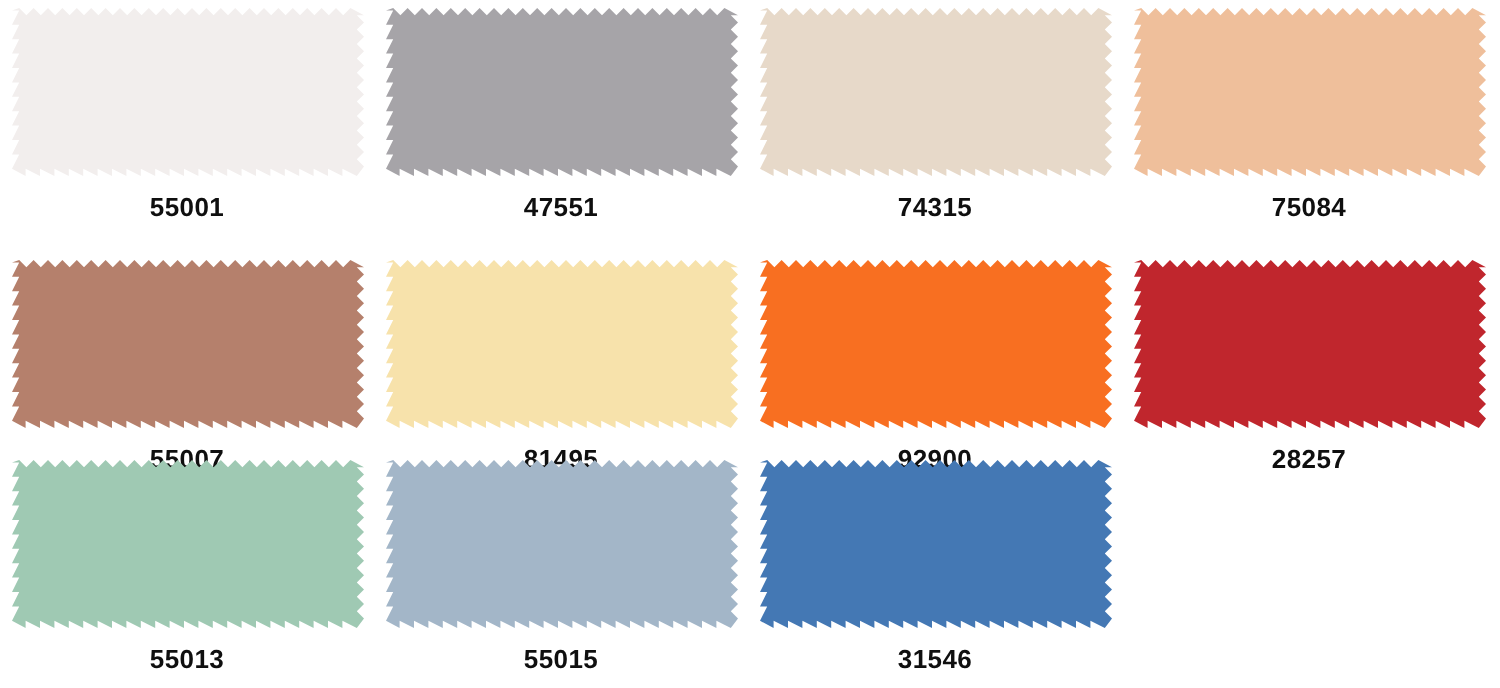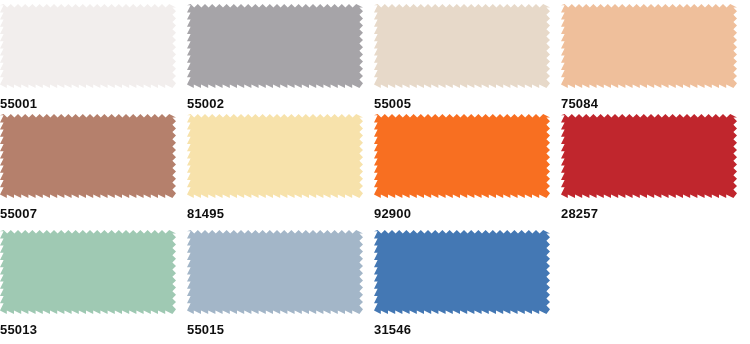--- a/index.html
+++ b/index.html
@@ -23,30 +23,30 @@
 
   .swatch-row {
     position: absolute;
     left: 0;
     width: 750px;
     height: 108px;
     display: flex;
   }
 
   .swatch-row[data-row="0"] { top: 0px; }
-  .swatch-row[data-row="1"] { top: 110px; }
+  .swatch-row[data-row="1"] { top: 126px; }
   .swatch-row[data-row="2"] { top: 226px; }
 
   .swatch-cell {
     width: 187px;
     height: 108px;
     position: relative;
     display: flex;
     flex-direction: column;
-    align-items: flex-start;
+    align-items: center;
   }
 
   .swatch-cell.is-empty { visibility: hidden; }
 
   
   .swatch-chip {
     position: relative;
     width: 176px;
     height: 84px;
     margin-top: 4px;
@@ -82,29 +82,29 @@
           </svg>
         </div>
         <div class="swatch-label">55001</div>
       </div>
       <div class="swatch-cell">
         <div class="swatch-chip" style="background: transparent;">
           <svg class="chip-svg" viewBox="0 0 176 84" width="176" height="84">
             <path d="M0.00,3.60 L3.60,0.00 L7.20,3.60 L10.80,0.00 L14.40,3.60 L18.00,0.00 L21.60,3.60 L25.20,0.00 L28.80,3.60 L32.40,0.00 L36.00,3.60 L39.60,0.00 L43.20,3.60 L46.80,0.00 L50.40,3.60 L54.00,0.00 L57.60,3.60 L61.20,0.00 L64.80,3.60 L68.40,0.00 L72.00,3.60 L75.60,0.00 L79.20,3.60 L82.80,0.00 L86.40,3.60 L90.00,0.00 L93.60,3.60 L97.20,0.00 L100.80,3.60 L104.40,0.00 L108.00,3.60 L111.60,0.00 L115.20,3.60 L118.80,0.00 L122.40,3.60 L126.00,0.00 L129.60,3.60 L133.20,0.00 L136.80,3.60 L140.40,0.00 L144.00,3.60 L147.60,0.00 L151.20,3.60 L154.80,0.00 L158.40,3.60 L162.00,0.00 L165.60,3.60 L169.20,0.00 L176.00,3.60 L172.40,3.60 L176.00,7.20 L172.40,10.80 L176.00,14.40 L172.40,18.00 L176.00,21.60 L172.40,25.20 L176.00,28.80 L172.40,32.40 L176.00,36.00 L172.40,39.60 L176.00,43.20 L172.40,46.80 L176.00,50.40 L172.40,54.00 L176.00,57.60 L172.40,61.20 L176.00,64.80 L172.40,68.40 L176.00,72.00 L172.40,75.60 L176.00,79.20 L172.40,84.00 L172.40,80.40 L172.40,84.00 L165.20,80.40 L165.20,84.00 L158.00,80.40 L158.00,84.00 L150.80,80.40 L150.80,84.00 L143.60,80.40 L143.60,84.00 L136.40,80.40 L136.40,84.00 L129.20,80.40 L129.20,84.00 L122.00,80.40 L122.00,84.00 L114.80,80.40 L114.80,84.00 L107.60,80.40 L107.60,84.00 L100.40,80.40 L100.40,84.00 L93.20,80.40 L93.20,84.00 L86.00,80.40 L86.00,84.00 L78.80,80.40 L78.80,84.00 L71.60,80.40 L71.60,84.00 L64.40,80.40 L64.40,84.00 L57.20,80.40 L57.20,84.00 L50.00,80.40 L50.00,84.00 L42.80,80.40 L42.80,84.00 L35.60,80.40 L35.60,84.00 L28.40,80.40 L28.40,84.00 L21.20,80.40 L21.20,84.00 L14.00,80.40 L14.00,84.00 L6.80,80.40 L6.80,84.00 L0.00,80.40 L3.60,80.40 L0.00,80.40 L3.60,73.20 L0.00,73.20 L3.60,66.00 L0.00,66.00 L3.60,58.80 L0.00,58.80 L3.60,51.60 L0.00,51.60 L3.60,44.40 L0.00,44.40 L3.60,37.20 L0.00,37.20 L3.60,30.00 L0.00,30.00 L3.60,22.80 L0.00,22.80 L3.60,15.60 L0.00,15.60 L3.60,8.40 L0.00,8.40 L3.60,1.20 L0.00,1.20 L3.60,0.00 Z" fill="#a6a4a8"></path>
           </svg>
         </div>
-        <div class="swatch-label">55002</div>
+        <div class="swatch-label">47551</div>
       </div>
       <div class="swatch-cell">
         <div class="swatch-chip" style="background: transparent;">
           <svg class="chip-svg" viewBox="0 0 176 84" width="176" height="84">
             <path d="M0.00,3.60 L3.60,0.00 L7.20,3.60 L10.80,0.00 L14.40,3.60 L18.00,0.00 L21.60,3.60 L25.20,0.00 L28.80,3.60 L32.40,0.00 L36.00,3.60 L39.60,0.00 L43.20,3.60 L46.80,0.00 L50.40,3.60 L54.00,0.00 L57.60,3.60 L61.20,0.00 L64.80,3.60 L68.40,0.00 L72.00,3.60 L75.60,0.00 L79.20,3.60 L82.80,0.00 L86.40,3.60 L90.00,0.00 L93.60,3.60 L97.20,0.00 L100.80,3.60 L104.40,0.00 L108.00,3.60 L111.60,0.00 L115.20,3.60 L118.80,0.00 L122.40,3.60 L126.00,0.00 L129.60,3.60 L133.20,0.00 L136.80,3.60 L140.40,0.00 L144.00,3.60 L147.60,0.00 L151.20,3.60 L154.80,0.00 L158.40,3.60 L162.00,0.00 L165.60,3.60 L169.20,0.00 L176.00,3.60 L172.40,3.60 L176.00,7.20 L172.40,10.80 L176.00,14.40 L172.40,18.00 L176.00,21.60 L172.40,25.20 L176.00,28.80 L172.40,32.40 L176.00,36.00 L172.40,39.60 L176.00,43.20 L172.40,46.80 L176.00,50.40 L172.40,54.00 L176.00,57.60 L172.40,61.20 L176.00,64.80 L172.40,68.40 L176.00,72.00 L172.40,75.60 L176.00,79.20 L172.40,84.00 L172.40,80.40 L172.40,84.00 L165.20,80.40 L165.20,84.00 L158.00,80.40 L158.00,84.00 L150.80,80.40 L150.80,84.00 L143.60,80.40 L143.60,84.00 L136.40,80.40 L136.40,84.00 L129.20,80.40 L129.20,84.00 L122.00,80.40 L122.00,84.00 L114.80,80.40 L114.80,84.00 L107.60,80.40 L107.60,84.00 L100.40,80.40 L100.40,84.00 L93.20,80.40 L93.20,84.00 L86.00,80.40 L86.00,84.00 L78.80,80.40 L78.80,84.00 L71.60,80.40 L71.60,84.00 L64.40,80.40 L64.40,84.00 L57.20,80.40 L57.20,84.00 L50.00,80.40 L50.00,84.00 L42.80,80.40 L42.80,84.00 L35.60,80.40 L35.60,84.00 L28.40,80.40 L28.40,84.00 L21.20,80.40 L21.20,84.00 L14.00,80.40 L14.00,84.00 L6.80,80.40 L6.80,84.00 L0.00,80.40 L3.60,80.40 L0.00,80.40 L3.60,73.20 L0.00,73.20 L3.60,66.00 L0.00,66.00 L3.60,58.80 L0.00,58.80 L3.60,51.60 L0.00,51.60 L3.60,44.40 L0.00,44.40 L3.60,37.20 L0.00,37.20 L3.60,30.00 L0.00,30.00 L3.60,22.80 L0.00,22.80 L3.60,15.60 L0.00,15.60 L3.60,8.40 L0.00,8.40 L3.60,1.20 L0.00,1.20 L3.60,0.00 Z" fill="#e7d9c9"></path>
           </svg>
         </div>
-        <div class="swatch-label">55005</div>
+        <div class="swatch-label">74315</div>
       </div>
       <div class="swatch-cell">
         <div class="swatch-chip" style="background: transparent;">
           <svg class="chip-svg" viewBox="0 0 176 84" width="176" height="84">
             <path d="M0.00,3.60 L3.60,0.00 L7.20,3.60 L10.80,0.00 L14.40,3.60 L18.00,0.00 L21.60,3.60 L25.20,0.00 L28.80,3.60 L32.40,0.00 L36.00,3.60 L39.60,0.00 L43.20,3.60 L46.80,0.00 L50.40,3.60 L54.00,0.00 L57.60,3.60 L61.20,0.00 L64.80,3.60 L68.40,0.00 L72.00,3.60 L75.60,0.00 L79.20,3.60 L82.80,0.00 L86.40,3.60 L90.00,0.00 L93.60,3.60 L97.20,0.00 L100.80,3.60 L104.40,0.00 L108.00,3.60 L111.60,0.00 L115.20,3.60 L118.80,0.00 L122.40,3.60 L126.00,0.00 L129.60,3.60 L133.20,0.00 L136.80,3.60 L140.40,0.00 L144.00,3.60 L147.60,0.00 L151.20,3.60 L154.80,0.00 L158.40,3.60 L162.00,0.00 L165.60,3.60 L169.20,0.00 L176.00,3.60 L172.40,3.60 L176.00,7.20 L172.40,10.80 L176.00,14.40 L172.40,18.00 L176.00,21.60 L172.40,25.20 L176.00,28.80 L172.40,32.40 L176.00,36.00 L172.40,39.60 L176.00,43.20 L172.40,46.80 L176.00,50.40 L172.40,54.00 L176.00,57.60 L172.40,61.20 L176.00,64.80 L172.40,68.40 L176.00,72.00 L172.40,75.60 L176.00,79.20 L172.40,84.00 L172.40,80.40 L172.40,84.00 L165.20,80.40 L165.20,84.00 L158.00,80.40 L158.00,84.00 L150.80,80.40 L150.80,84.00 L143.60,80.40 L143.60,84.00 L136.40,80.40 L136.40,84.00 L129.20,80.40 L129.20,84.00 L122.00,80.40 L122.00,84.00 L114.80,80.40 L114.80,84.00 L107.60,80.40 L107.60,84.00 L100.40,80.40 L100.40,84.00 L93.20,80.40 L93.20,84.00 L86.00,80.40 L86.00,84.00 L78.80,80.40 L78.80,84.00 L71.60,80.40 L71.60,84.00 L64.40,80.40 L64.40,84.00 L57.20,80.40 L57.20,84.00 L50.00,80.40 L50.00,84.00 L42.80,80.40 L42.80,84.00 L35.60,80.40 L35.60,84.00 L28.40,80.40 L28.40,84.00 L21.20,80.40 L21.20,84.00 L14.00,80.40 L14.00,84.00 L6.80,80.40 L6.80,84.00 L0.00,80.40 L3.60,80.40 L0.00,80.40 L3.60,73.20 L0.00,73.20 L3.60,66.00 L0.00,66.00 L3.60,58.80 L0.00,58.80 L3.60,51.60 L0.00,51.60 L3.60,44.40 L0.00,44.40 L3.60,37.20 L0.00,37.20 L3.60,30.00 L0.00,30.00 L3.60,22.80 L0.00,22.80 L3.60,15.60 L0.00,15.60 L3.60,8.40 L0.00,8.40 L3.60,1.20 L0.00,1.20 L3.60,0.00 Z" fill="#efbf9b"></path>
           </svg>
         </div>
         <div class="swatch-label">75084</div>
       </div>
     </div>

